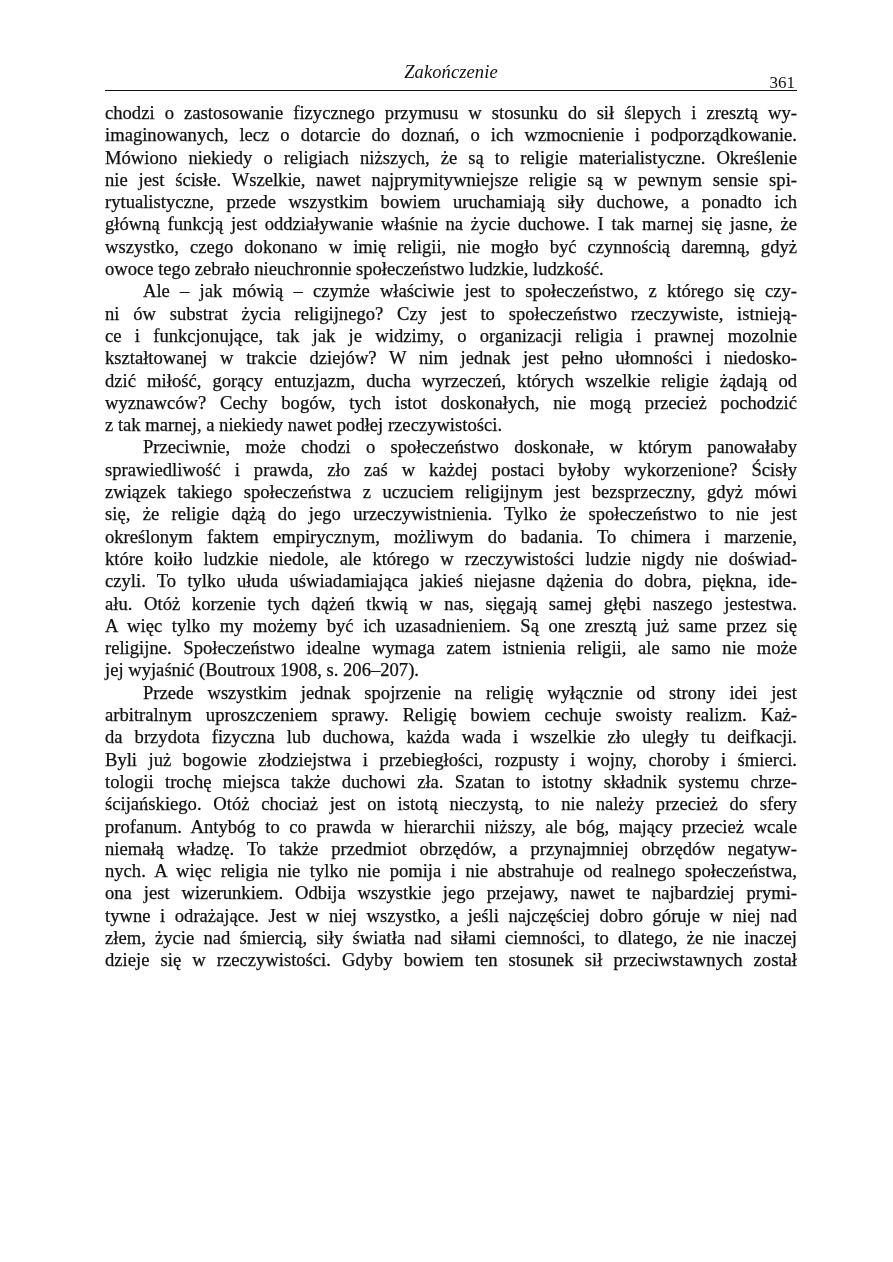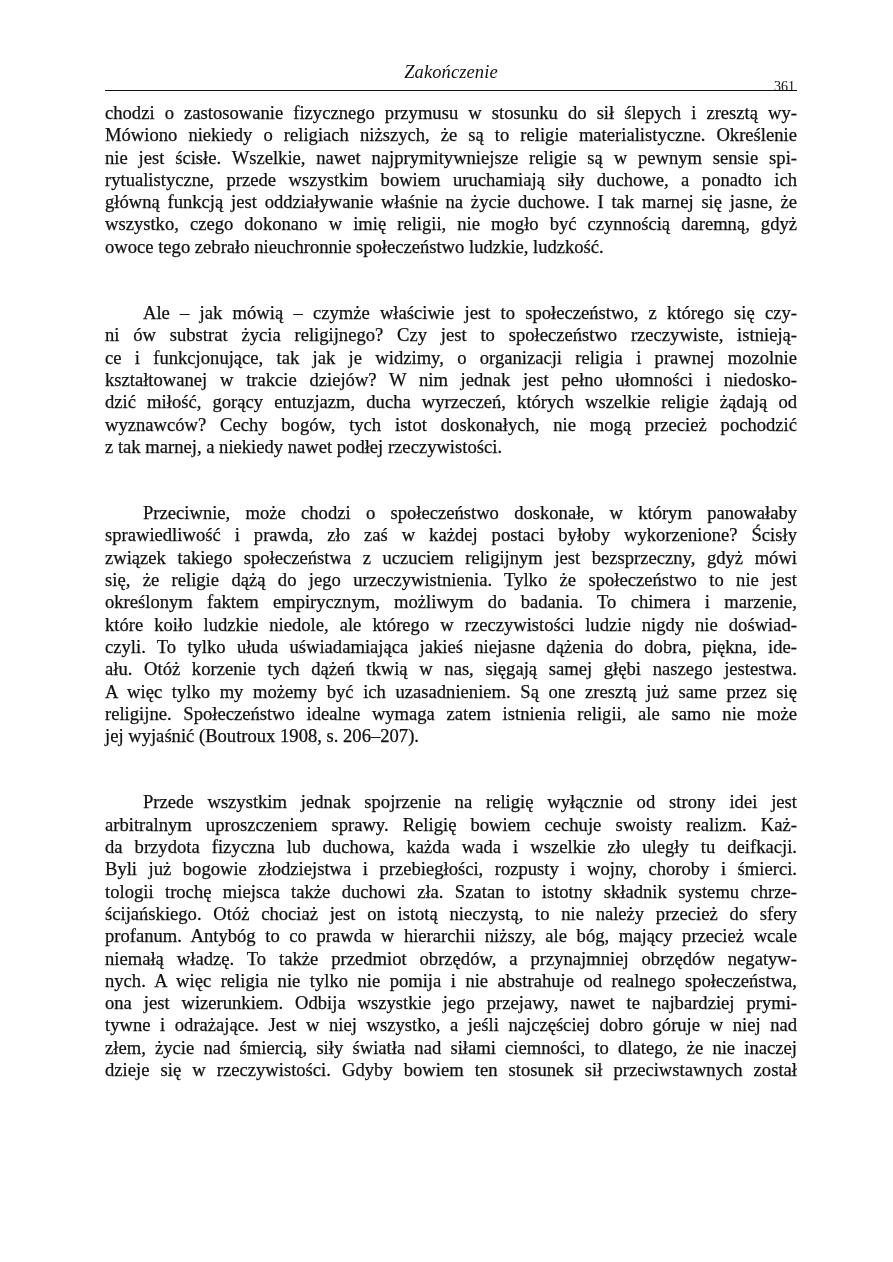--- a/index.html
+++ b/index.html
@@ -11,53 +11,54 @@
   }
   .running-head {
     position: absolute; left: 105px; top: 62px; width: 692px; height: 24px;
     font-size: 18.5px;
   }
   .running-title {
     position: absolute; left: 0; right: 0; top: 0; text-align: center;
     font-style: italic; letter-spacing: 0.1px;
   }
   .page-number {
-    position: absolute; right: 2px; top: 17px; font-size: 14px;
+    position: absolute; right: 2px; top: 11px; font-size: 17px;
   }
   .head-rule {
     position: absolute; left: 105px; top: 90px; width: 692px; height: 0;
     border-top: 1.6px solid #111111;
   }
   .body-text {
     position: absolute; left: 105px; top: 102px; width: 692px;
   }
   .line {
     display: block; height: 22.3px; line-height: 22.3px;
     font-size: 18.6px; white-space: nowrap;
     text-align: justify; text-align-last: justify;
     -webkit-text-stroke: 0.25px #111111;
   }
-  .line.indent { padding-left: 38px; margin-top: 44px; }
+  .line.indent { padding-left: 38px; }
   .line.last { text-align-last: left; }
 </style>
 </head>
 <body>
 
 <div class="page">
 
   <div class="running-head">
     <span class="running-title">Zakończenie</span>
     <span class="page-number">361</span>
   </div>
   <div class="head-rule"></div>
 
   <div class="body-text" id="body-text">
 
     <div>
       <span class="line">chodzi o zastosowanie fizycznego przymusu w stosunku do sił ślepych i zresztą wy-</span>
+      <span class="line">imaginowanych, lecz o dotarcie do doznań, o ich wzmocnienie i podporządkowanie.</span>
       <span class="line">Mówiono niekiedy o religiach niższych, że są to religie materialistyczne. Określenie</span>
       <span class="line">nie jest ścisłe. Wszelkie, nawet najprymitywniejsze religie są w pewnym sensie spi-</span>
       <span class="line">rytualistyczne, przede wszystkim bowiem uruchamiają siły duchowe, a ponadto ich</span>
       <span class="line">główną funkcją jest oddziaływanie właśnie na życie duchowe. I tak marnej się jasne, że</span>
       <span class="line">wszystko, czego dokonano w imię religii, nie mogło być czynnością daremną, gdyż</span>
       <span class="line last">owoce tego zebrało nieuchronnie społeczeństwo ludzkie, ludzkość.</span>
     </div>
 
     <div>
       <span class="line indent">Ale – jak mówią – czymże właściwie jest to społeczeństwo, z którego się czy-</span>

